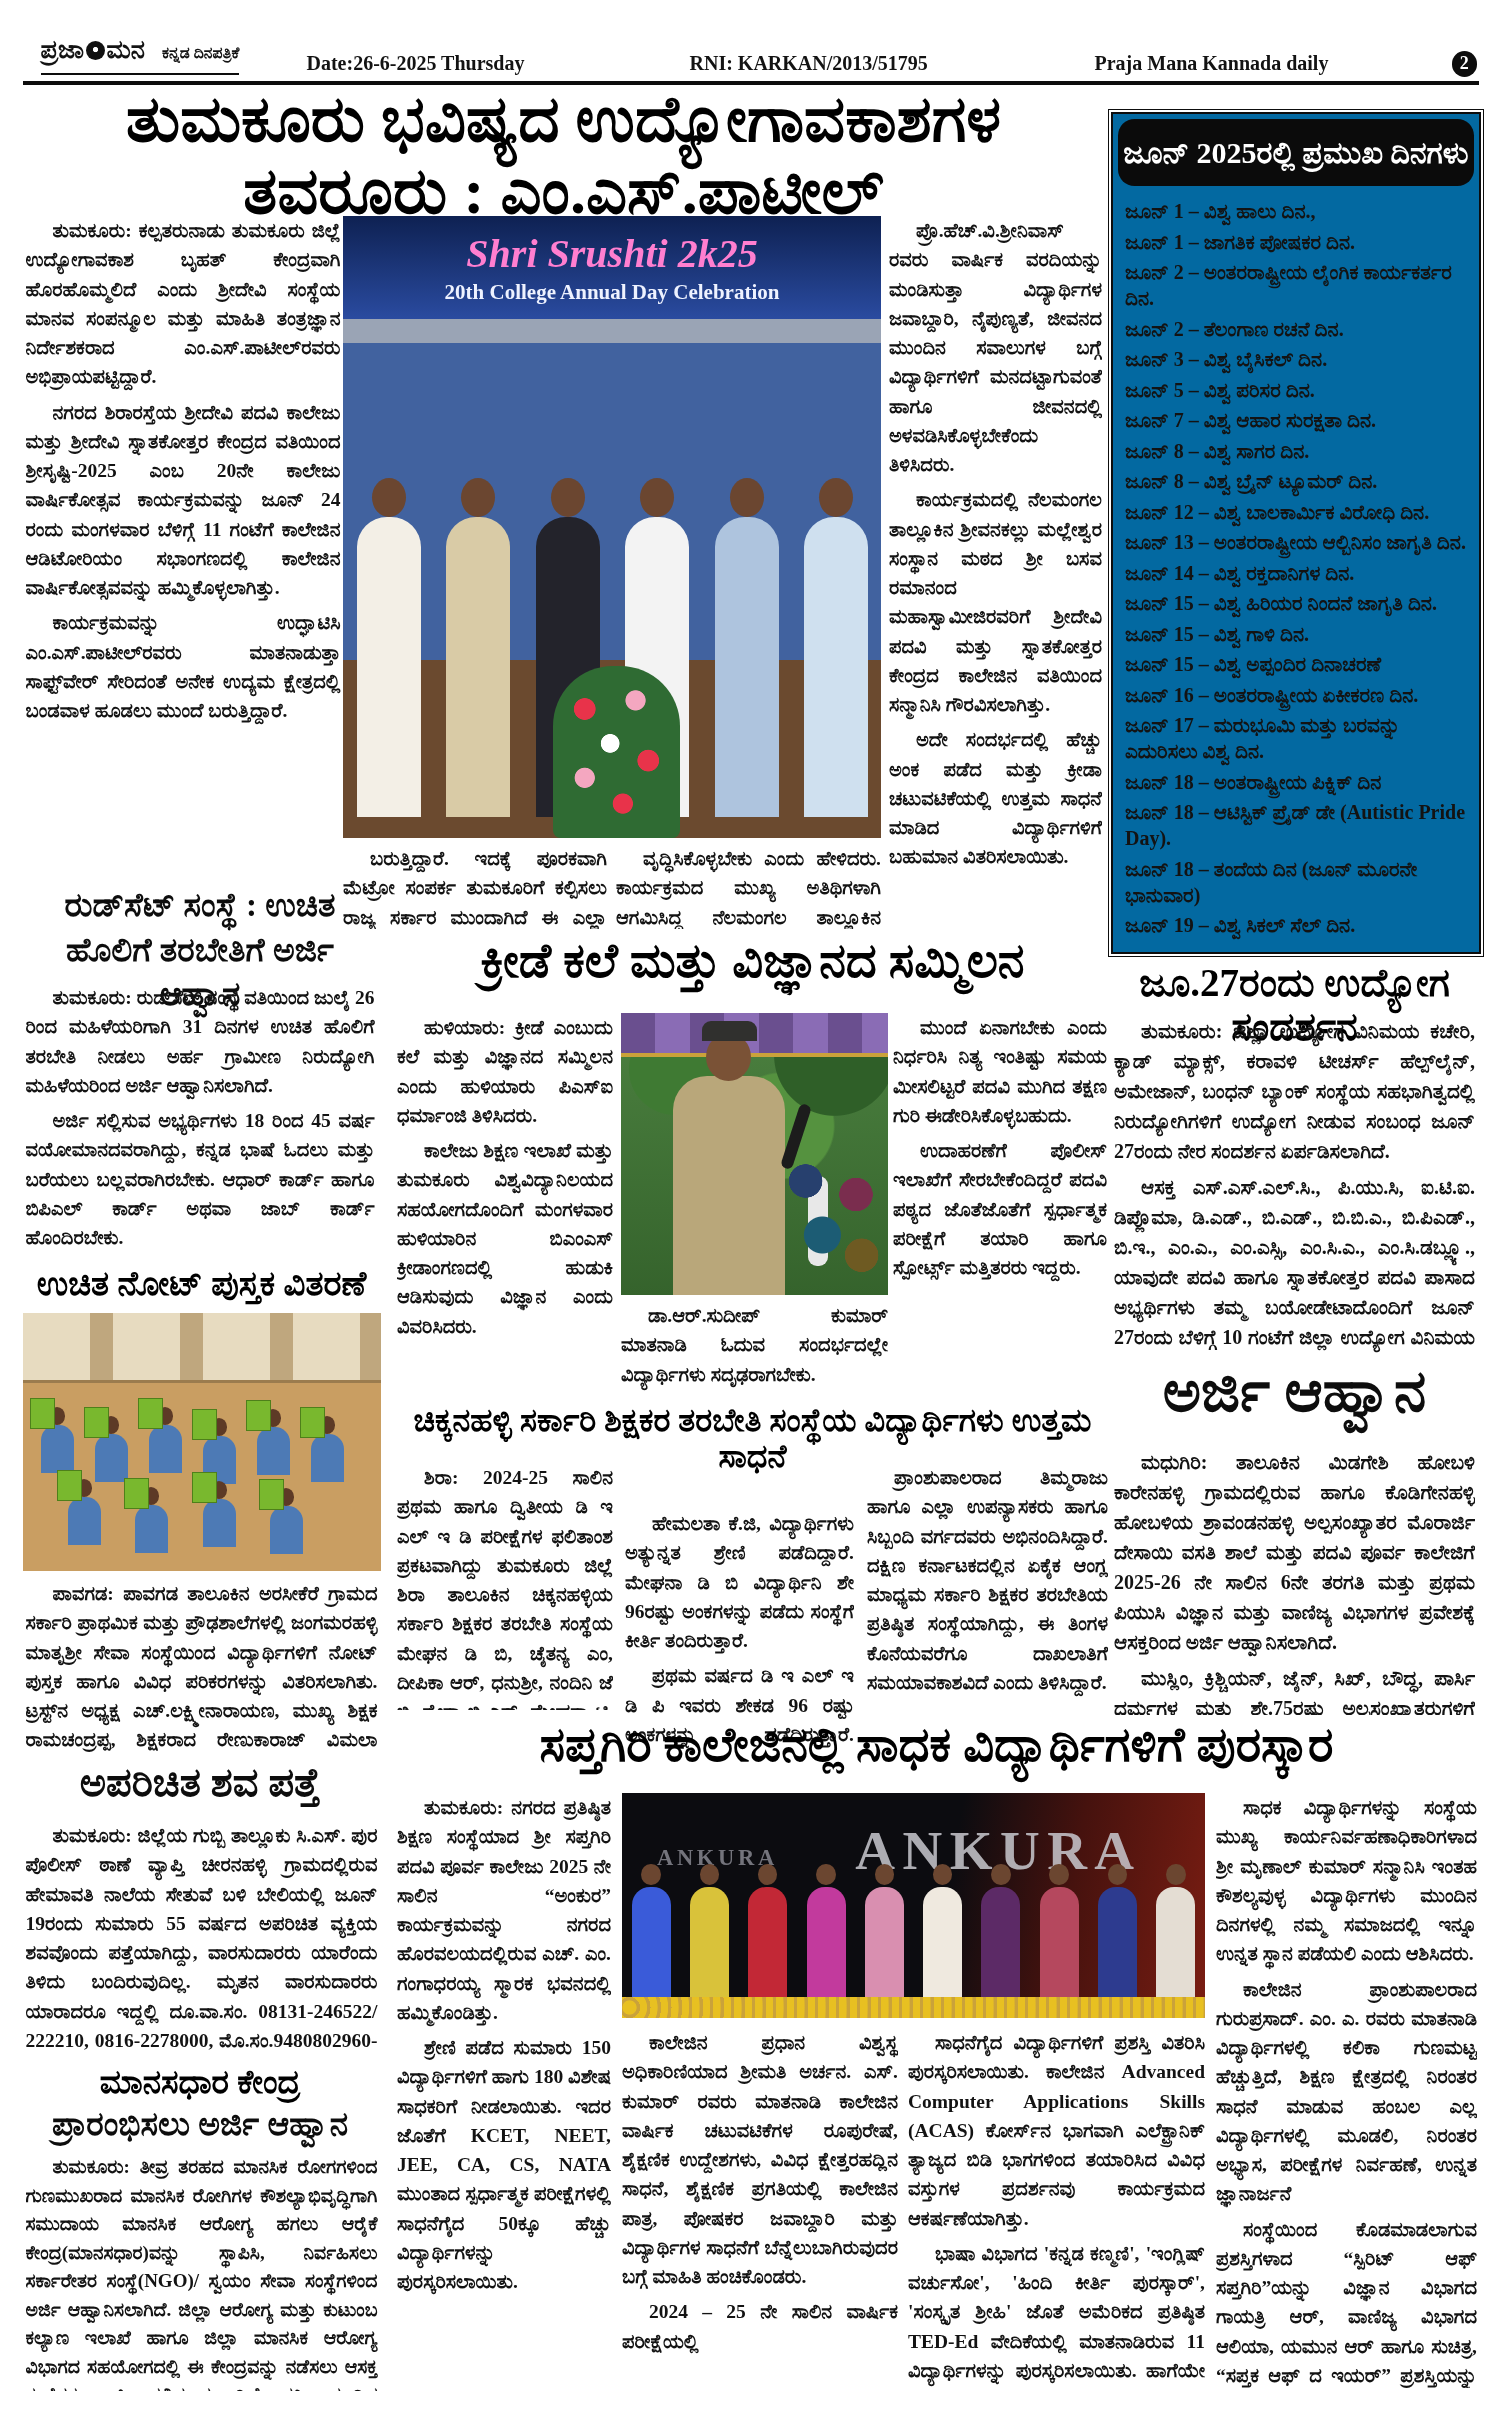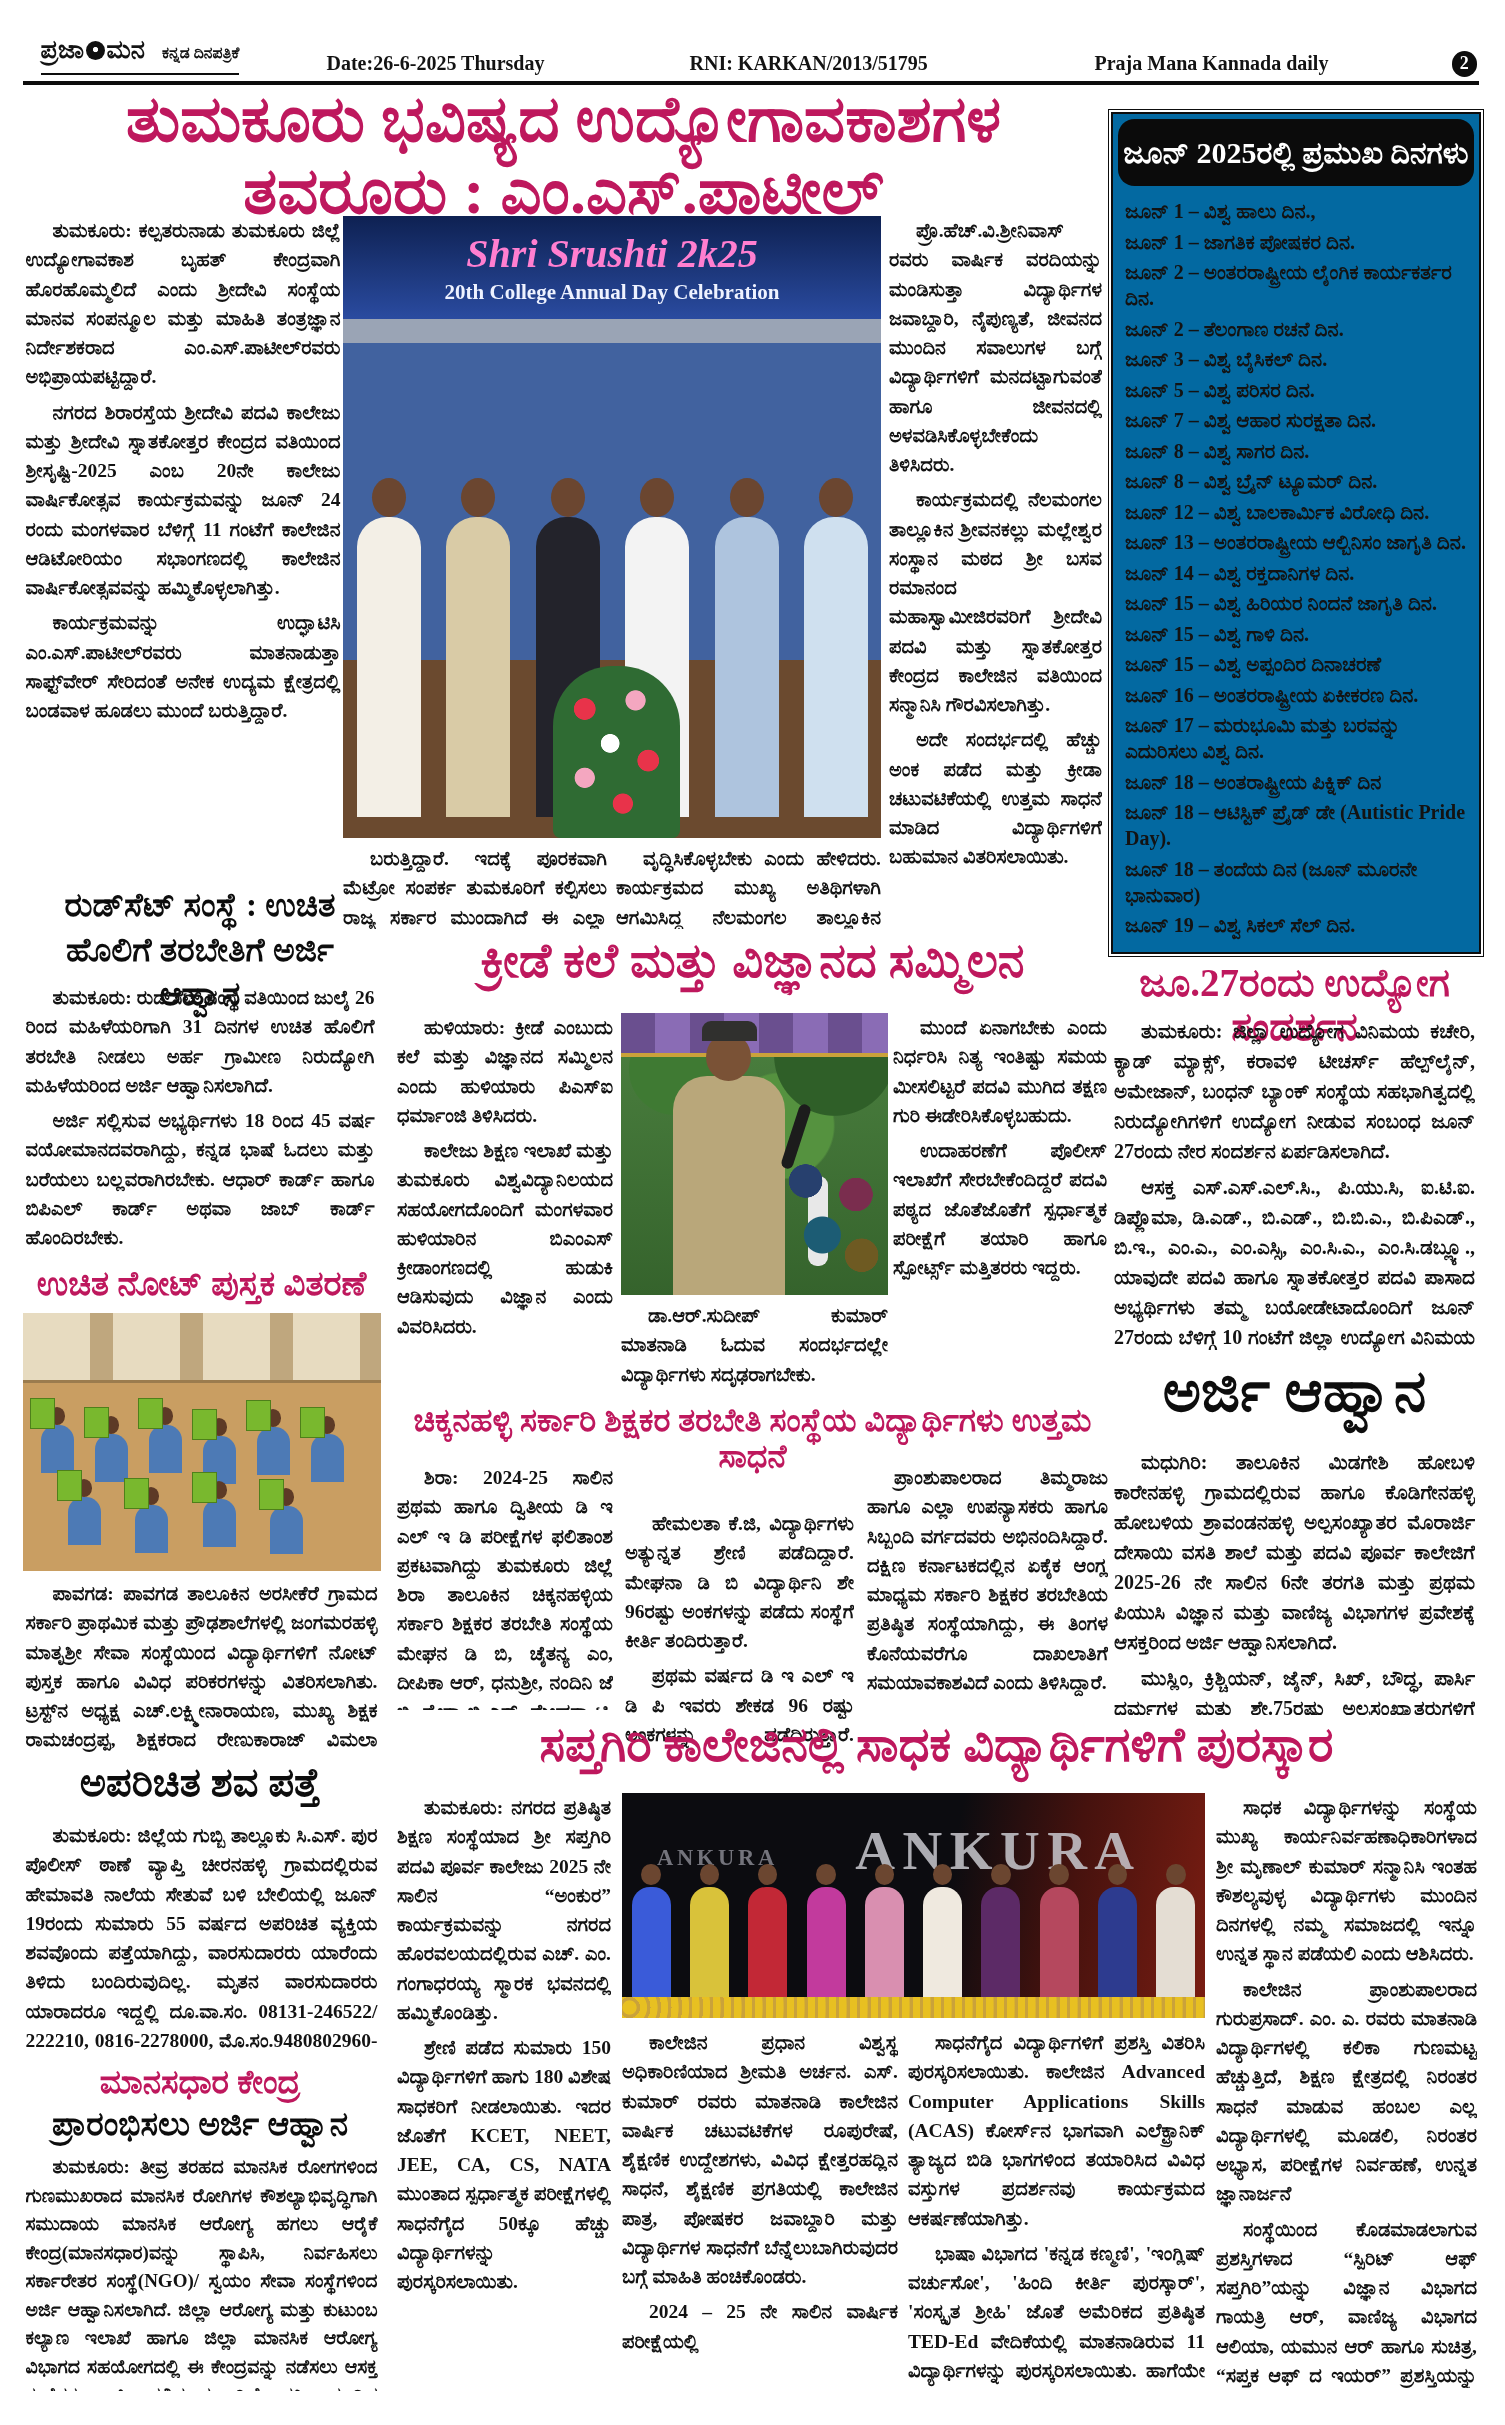--- a/index.html
+++ b/index.html
@@ -4,26 +4,26 @@
 <style>
   html,body{margin:0;padding:0;background:#888;}
   .page{position:relative;width:1505px;height:2426px;background:#ffffff;margin:0 auto;
         font-family:"Liberation Serif","DejaVu Serif",serif;color:#131313;overflow:hidden;}
   
   .masthead{position:absolute;left:22.5px;top:45px;width:1456px;height:36px;border-bottom:4.5px solid #0d0d0d;}
   .logo{position:absolute;left:18px;bottom:6px;font-weight:bold;font-size:25.5px;white-space:nowrap;border-bottom:2.2px solid #0d0d0d;padding-bottom:8px;}
   .logo .emblem{display:inline-block;width:19.5px;height:19.5px;border-radius:50%;background:radial-gradient(circle at 50% 45%,#fff 0 2.2px,#111 3px 100%);vertical-align:-2.2px;margin:0 1.5px;}
   .logo .sub{font-size:15.7px;font-weight:bold;margin-left:10.5px;}
   .mast-item{position:absolute;bottom:6px;font-weight:bold;font-size:20px;white-space:nowrap;}
-  .mast-date{left:304px;margin-top:44px;} .mast-rni{left:667px;} .mast-name{left:1072px;}
+  .mast-date{left:284px;margin-top:44px;} .mast-rni{left:667px;} .mast-name{left:1072px;}
   .pageno{position:absolute;right:1.5px;bottom:4.5px;width:25.5px;height:25.5px;border-radius:50%;background:#0d0d0d;color:#fff;
           font-size:18px;font-weight:bold;text-align:center;line-height:25.5px;}
   
   .h-red,.h-black{position:absolute;font-weight:bold;text-align:center;line-height:1.12;letter-spacing:0px;}
-  .h-red{color:#be185d;}
+  .h-red{color:#000000;}
   .h-black{color:#0d0d0d;}
   
   .col{position:absolute;text-align:justify;font-weight:600;font-size:19.5px;line-height:1.5;overflow:hidden;}
   .col p{margin:0 0 6px 0;text-indent:27px;}
   .col p:first-child{text-indent:27px;}
   
   .junebox{position:absolute;left:1111px;top:112px;width:366px;height:838px;border:2.2px solid #0d0d0d;outline:1.5px solid #0d0d0d;outline-offset:2.2px;background:#0369a1;text-decoration:underline;}
   .junebox .band{position:absolute;left:5.2px;top:5.2px;right:5.2px;height:67px;background:#0b0b0b;border-radius:16.5px;
                  color:#fff;font-size:30px;font-weight:bold;text-align:center;line-height:67px;}
   .junebox .list{position:absolute;left:12px;right:9px;top:84px;bottom:6px;overflow:hidden;}

